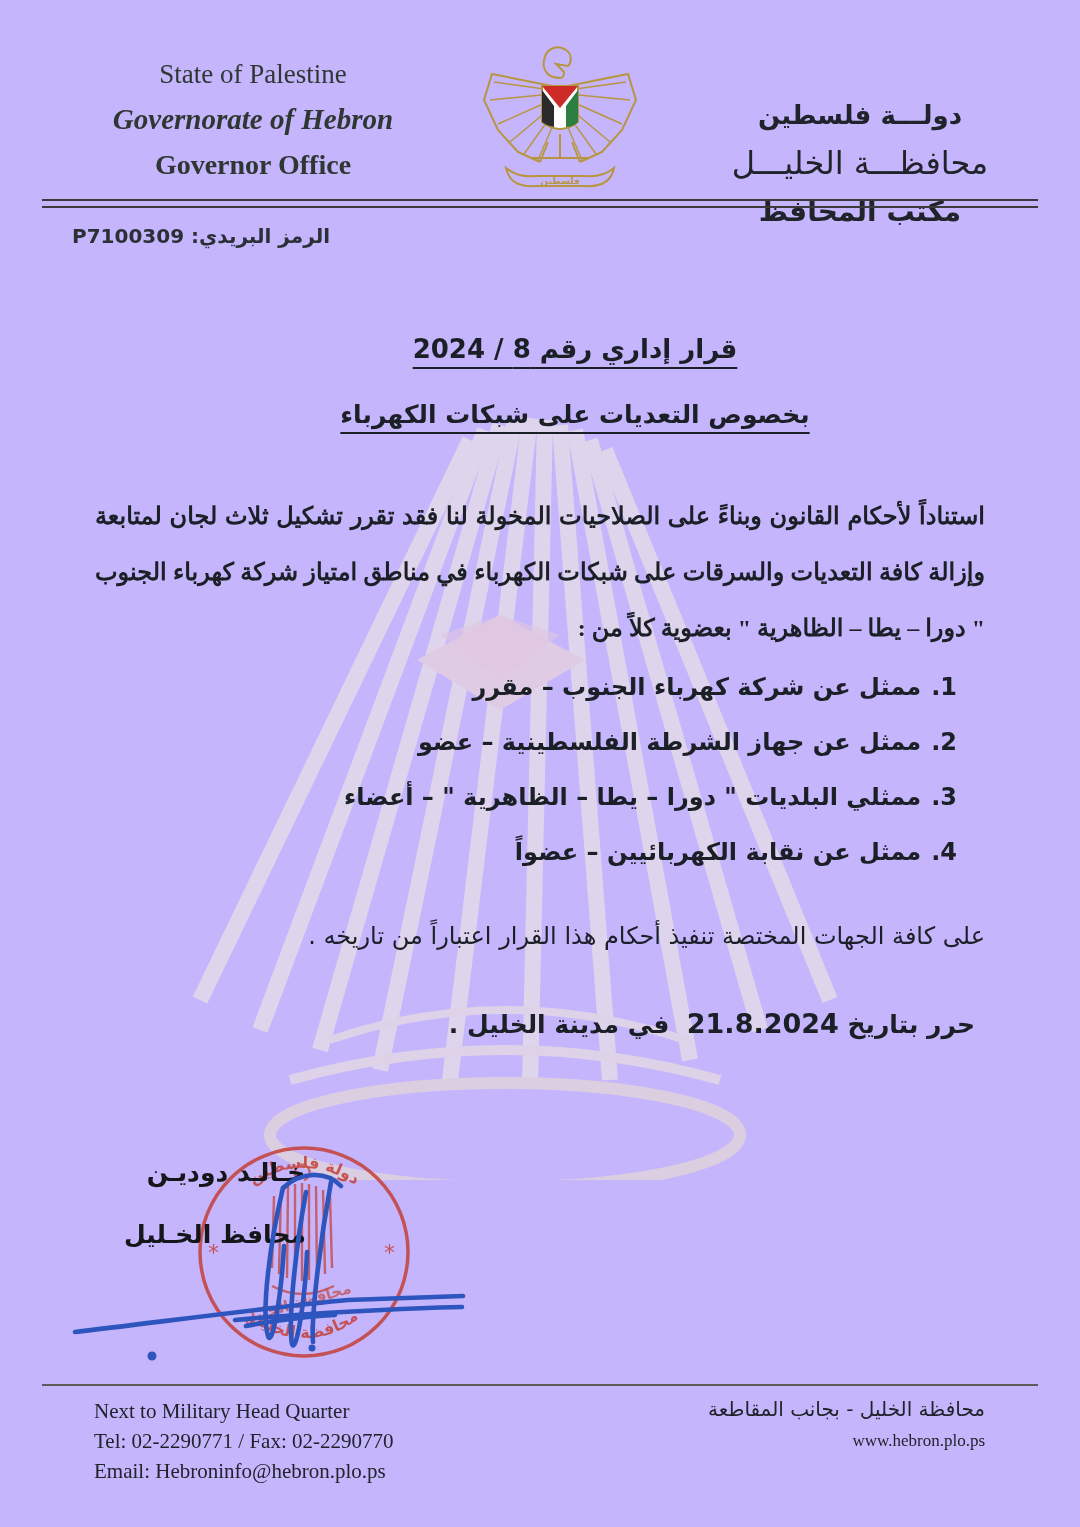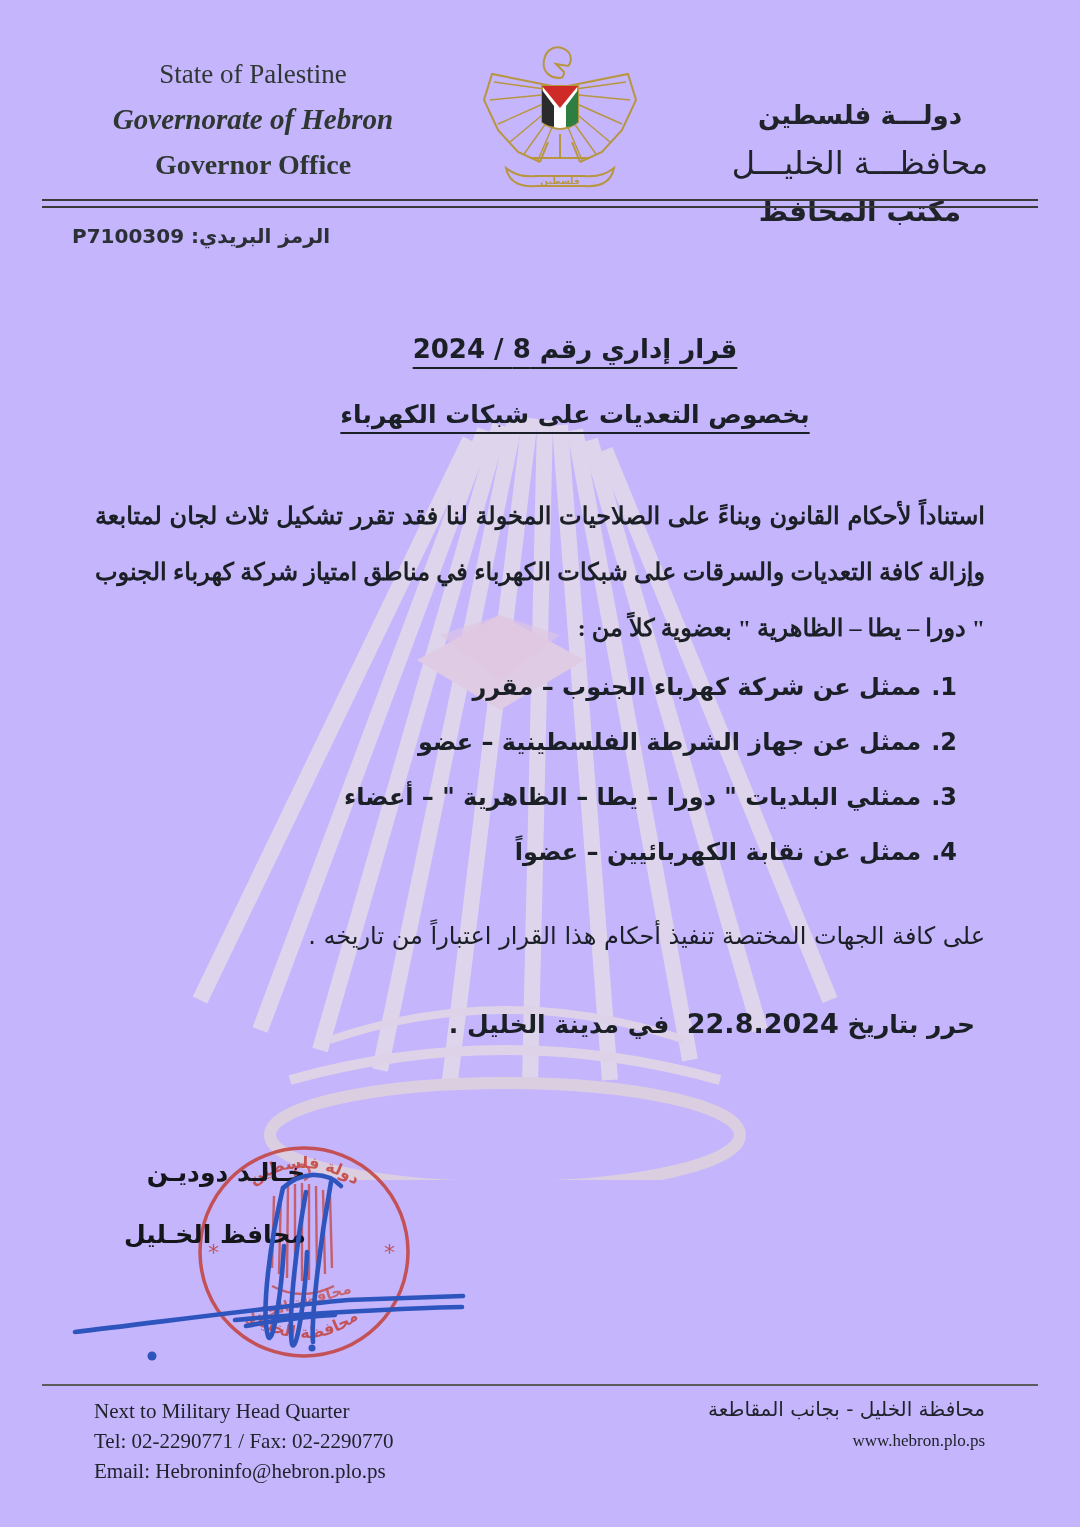--- a/index.html
+++ b/index.html
@@ -162,21 +162,21 @@
       <div class="member">
         <span>4.</span>
         <span>ممثل عن نقابة الكهربائيين – عضواً</span>
       </div>
     </div>
 
     <div class="abs closing" dir="rtl" lang="ar">على كافة الجهات المختصة تنفيذ أحكام هذا القرار اعتباراً من تاريخه .</div>
 
     <div class="abs dateline" dir="rtl" lang="ar">
       <span>حرر بتاريخ</span>
-      <span style="font-size:27px;">22.8.2024</span>&nbsp;
+      <span style="font-size:27px;">21.8.2024</span>&nbsp;
       <span>في مدينة الخليل .</span>
     </div>
 
     <div class="abs signer-name" dir="rtl" lang="ar">خـالـد دوديـن</div>
     <div class="abs signer-title" dir="rtl" lang="ar">محافظ الخـليل</div>
 
     <svg class="abs stamp-svg" width="232" height="232" viewBox="0 0 232 232">
       <g opacity="0.88">
         <circle cx="116" cy="114" r="104" fill="none" stroke="#c5443e" stroke-width="3.5"></circle>
         <defs>

